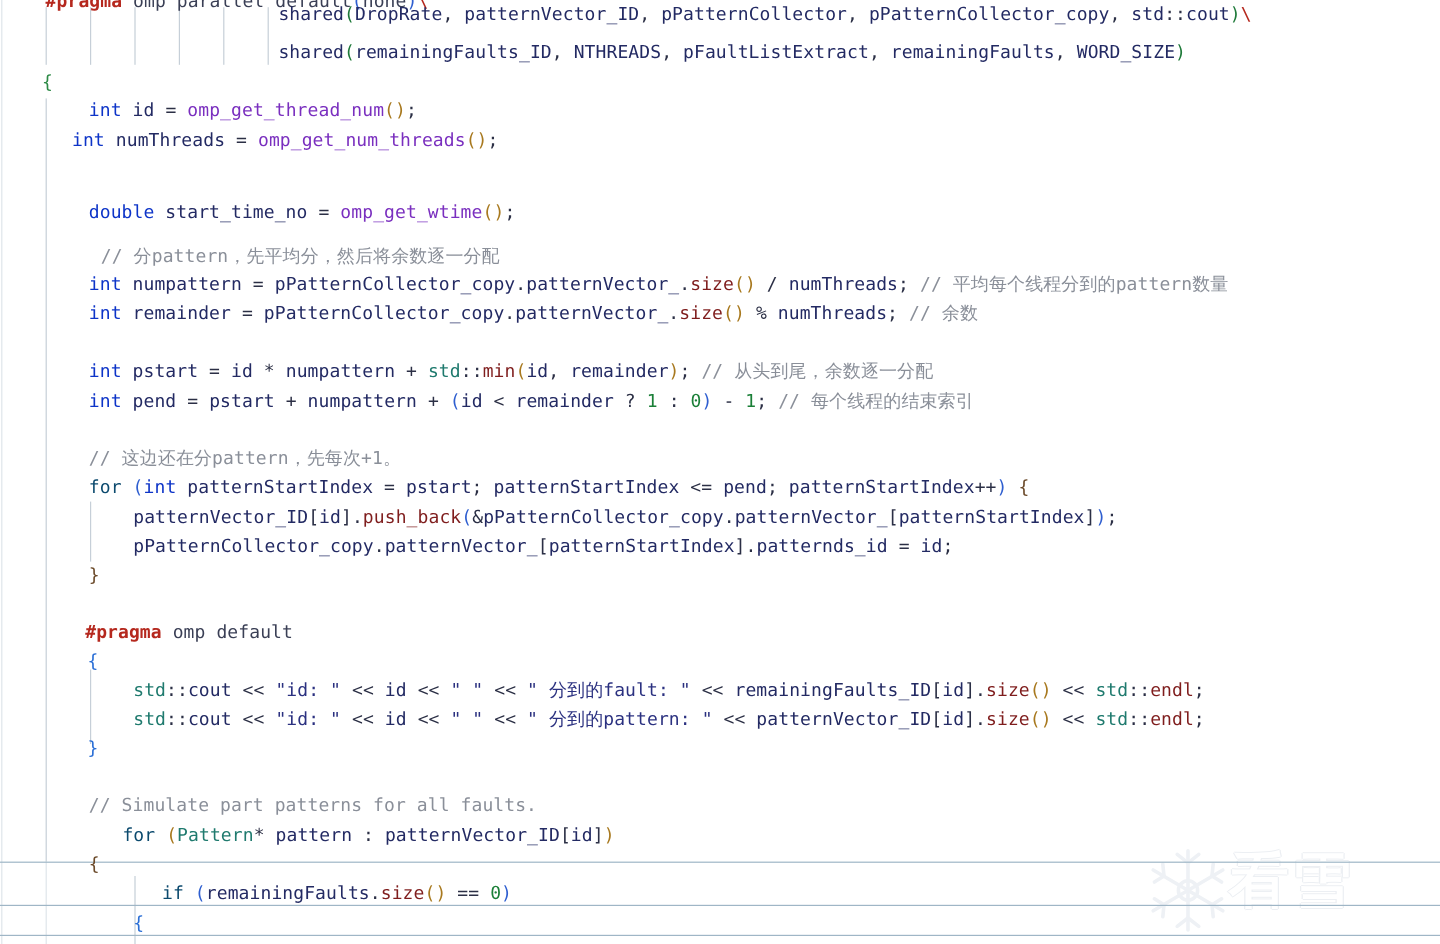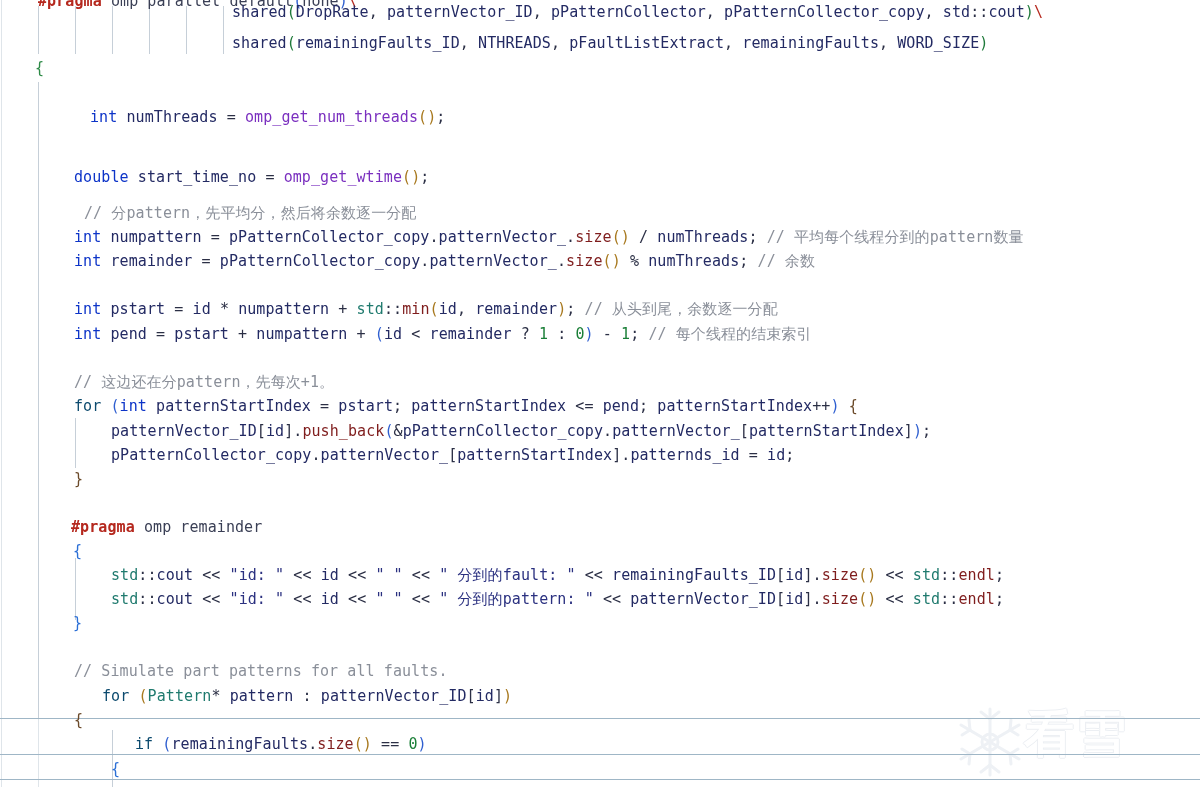--- a/index.html
+++ b/index.html
@@ -165,22 +165,23 @@
     <div class="hline" style="top:779px;"></div>
 
     <div class="line" style="top:-7px; left:38px;"><span class="pre">#pragma</span><span class="op"> </span><span class="pre-w">omp parallel</span><span class="op"> </span><span class="pre-w">default</span><span class="paren">(</span><span class="pre-w">none</span><span class="paren">)</span><span class="bs">\</span></div>
 
     <div class="line" style="top:4px; left:232px;"><span class="id">shared</span><span class="paren2">(</span><span class="id">DropRate</span><span class="punct">,</span> <span class="id">patternVector_ID</span><span class="punct">,</span> <span class="id">pPatternCollector</span><span class="punct">,</span> <span class="id">pPatternCollector_copy</span><span class="punct">,</span> <span class="id">std</span><span class="punct">::</span><span class="id">cout</span><span class="paren2">)</span><span class="bs">\</span></div>
 
     <div class="line" style="top:35px; left:232px;"><span class="id">shared</span><span class="paren2">(</span><span class="id">remainingFaults_ID</span><span class="punct">,</span> <span class="id">NTHREADS</span><span class="punct">,</span> <span class="id">pFaultListExtract</span><span class="punct">,</span> <span class="id">remainingFaults</span><span class="punct">,</span> <span class="id">WORD_SIZE</span><span class="paren2">)</span></div>
 
     <div class="line" style="top:60px; left:35px;"><span class="brace-g">{</span></div>
 
-
-    <div class="line" style="top:109px; left:90px;"><span class="kw">int</span> <span class="id">numThreads</span> <span class="op">=</span> <span class="fn">omp_get_num_threads</span><span class="paren3">()</span><span class="punct">;</span></div>
+    <div class="line" style="top:84px; left:74px;"><span class="kw">int</span> <span class="id">id</span> <span class="op">=</span> <span class="fn">omp_get_thread_num</span><span class="paren3">()</span><span class="punct">;</span></div>
+
+    <div class="line" style="top:109px; left:60px;"><span class="kw">int</span> <span class="id">numThreads</span> <span class="op">=</span> <span class="fn">omp_get_num_threads</span><span class="paren3">()</span><span class="punct">;</span></div>
 
     <div class="line" style="top:169px; left:74px;"><span class="kw">double</span> <span class="id">start_time_no</span> <span class="op">=</span> <span class="fn">omp_get_wtime</span><span class="paren3">()</span><span class="punct">;</span></div>
 
     <div class="line cmt" style="top:205px; left:84px;">// <span class="cn">分</span>pattern<span class="cn">，先平均分，然后将余数逐一分配</span></div>
 
     <div class="line" style="top:229px; left:74px;"><span class="kw">int</span> <span class="id">numpattern</span> <span class="op">=</span> <span class="id">pPatternCollector_copy</span><span class="punct">.</span><span class="id">patternVector_</span><span class="punct">.</span><span class="mem">size</span><span class="paren3">()</span> <span class="op">/</span> <span class="id">numThreads</span><span class="punct">;</span> <span class="cmt">// <span class="cn">平均每个线程分到的</span>pattern<span class="cn">数量</span></span></div>
 
     <div class="line" style="top:253px; left:74px;"><span class="kw">int</span> <span class="id">remainder</span> <span class="op">=</span> <span class="id">pPatternCollector_copy</span><span class="punct">.</span><span class="id">patternVector_</span><span class="punct">.</span><span class="mem">size</span><span class="paren3">()</span> <span class="op">%</span> <span class="id">numThreads</span><span class="punct">;</span> <span class="cmt">// <span class="cn">余数</span></span></div>
 
     <div class="line" style="top:301px; left:74px;"><span class="kw">int</span> <span class="id">pstart</span> <span class="op">=</span> <span class="id">id</span> <span class="op">*</span> <span class="id">numpattern</span> <span class="op">+</span> <span class="type">std</span><span class="punct">::</span><span class="mem">min</span><span class="paren3">(</span><span class="id">id</span><span class="punct">,</span> <span class="id">remainder</span><span class="paren3">)</span><span class="punct">;</span> <span class="cmt">// <span class="cn">从头到尾，余数逐一分配</span></span></div>
@@ -190,21 +191,21 @@
     <div class="line cmt" style="top:374px; left:74px;">// <span class="cn">这边还在分</span>pattern<span class="cn">，先每次</span>+1<span class="cn">。</span></div>
 
     <div class="line" style="top:398px; left:74px;"><span class="kw-ctl">for</span> <span class="paren">(</span><span class="kw">int</span> <span class="id">patternStartIndex</span> <span class="op">=</span> <span class="id">pstart</span><span class="punct">;</span> <span class="id">patternStartIndex</span> <span class="op">&lt;=</span> <span class="id">pend</span><span class="punct">;</span> <span class="id">patternStartIndex</span><span class="op">++</span><span class="paren">)</span> <span class="brace-b">{</span></div>
 
     <div class="line" style="top:423px; left:111px;"><span class="id">patternVector_ID</span><span class="punct">[</span><span class="id">id</span><span class="punct">]</span><span class="punct">.</span><span class="mem">push_back</span><span class="paren">(</span><span class="op">&amp;</span><span class="id">pPatternCollector_copy</span><span class="punct">.</span><span class="id">patternVector_</span><span class="punct">[</span><span class="id">patternStartIndex</span><span class="punct">]</span><span class="paren">)</span><span class="punct">;</span></div>
 
     <div class="line" style="top:447px; left:111px;"><span class="id">pPatternCollector_copy</span><span class="punct">.</span><span class="id">patternVector_</span><span class="punct">[</span><span class="id">patternStartIndex</span><span class="punct">]</span><span class="punct">.</span><span class="id">patternds_id</span> <span class="op">=</span> <span class="id">id</span><span class="punct">;</span></div>
 
     <div class="line" style="top:471px; left:74px;"><span class="brace-b">}</span></div>
 
-    <div class="line" style="top:519px; left:71px;"><span class="pre">#pragma</span> <span class="pre-w">omp remainder</span></div>
+    <div class="line" style="top:519px; left:71px;"><span class="pre">#pragma</span> <span class="pre-w">omp default</span></div>
 
     <div class="line" style="top:543px; left:73px;"><span class="brace">{</span></div>
 
     <div class="line" style="top:567px; left:111px;"><span class="type">std</span><span class="punct">::</span><span class="id">cout</span> <span class="op">&lt;&lt;</span> <span class="str">"id: "</span> <span class="op">&lt;&lt;</span> <span class="id">id</span> <span class="op">&lt;&lt;</span> <span class="str">" "</span> <span class="op">&lt;&lt;</span> <span class="str">" <span class="cn">分到的</span>fault: "</span> <span class="op">&lt;&lt;</span> <span class="id">remainingFaults_ID</span><span class="punct">[</span><span class="id">id</span><span class="punct">]</span><span class="punct">.</span><span class="mem">size</span><span class="paren3">()</span> <span class="op">&lt;&lt;</span> <span class="type">std</span><span class="punct">::</span><span class="mem">endl</span><span class="punct">;</span></div>
 
     <div class="line" style="top:591px; left:111px;"><span class="type">std</span><span class="punct">::</span><span class="id">cout</span> <span class="op">&lt;&lt;</span> <span class="str">"id: "</span> <span class="op">&lt;&lt;</span> <span class="id">id</span> <span class="op">&lt;&lt;</span> <span class="str">" "</span> <span class="op">&lt;&lt;</span> <span class="str">" <span class="cn">分到的</span>pattern: "</span> <span class="op">&lt;&lt;</span> <span class="id">patternVector_ID</span><span class="punct">[</span><span class="id">id</span><span class="punct">]</span><span class="punct">.</span><span class="mem">size</span><span class="paren3">()</span> <span class="op">&lt;&lt;</span> <span class="type">std</span><span class="punct">::</span><span class="mem">endl</span><span class="punct">;</span></div>
 
     <div class="line" style="top:615px; left:73px;"><span class="brace">}</span></div>
 
     <div class="line cmt" style="top:663px; left:74px;">// Simulate part patterns for all faults.</div>

